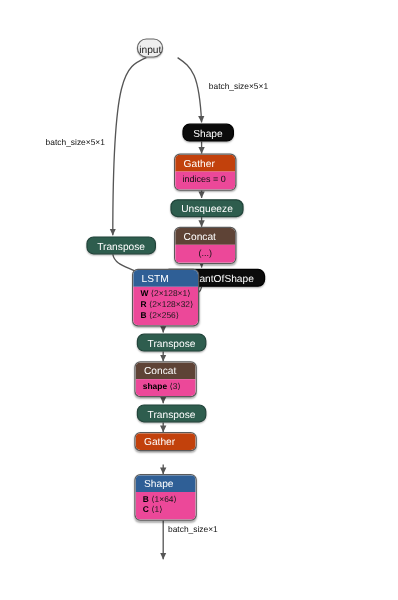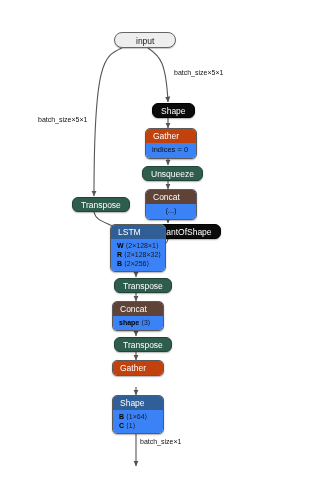--- a/index.html
+++ b/index.html
@@ -40,21 +40,21 @@
   
   .io-node {
     background: #eeeeee;
     border: 1px solid #666666;
     border-radius: 11px;
     color: #1a1a1a;
     font-size: 8.5px;
     line-height: 16px;
     height: 16px;
     text-align: center;
-    padding: 0 21px;
+    padding: 0 1px;
     white-space: nowrap;
     box-shadow: 0 1px 1px rgba(0,0,0,0.22);
   }
 
   
   .op-simple {
     border-radius: 6px;
     color: #ffffff;
     font-size: 8.5px;
     line-height: 15px;
@@ -84,21 +84,21 @@
     height: 14px;
     padding: 0 7px;
     white-space: nowrap;
   }
   .hdr-green { background: #c2410c; }
   .hdr-brown { background: #5e4336; }
   .hdr-blue  { background: #2f5f96; }
 
   .op-box .attrs {
     padding: 2px 6px 3px 6px;
-    background: #3b82f6;
+    background: #ec4899;
   }
   .attr-row {
     font-size: 7px;
     line-height: 9px;
     color: #111111;
     white-space: nowrap;
   }
   .attr-row .k {
     font-weight: bold;
     color: #000000;

